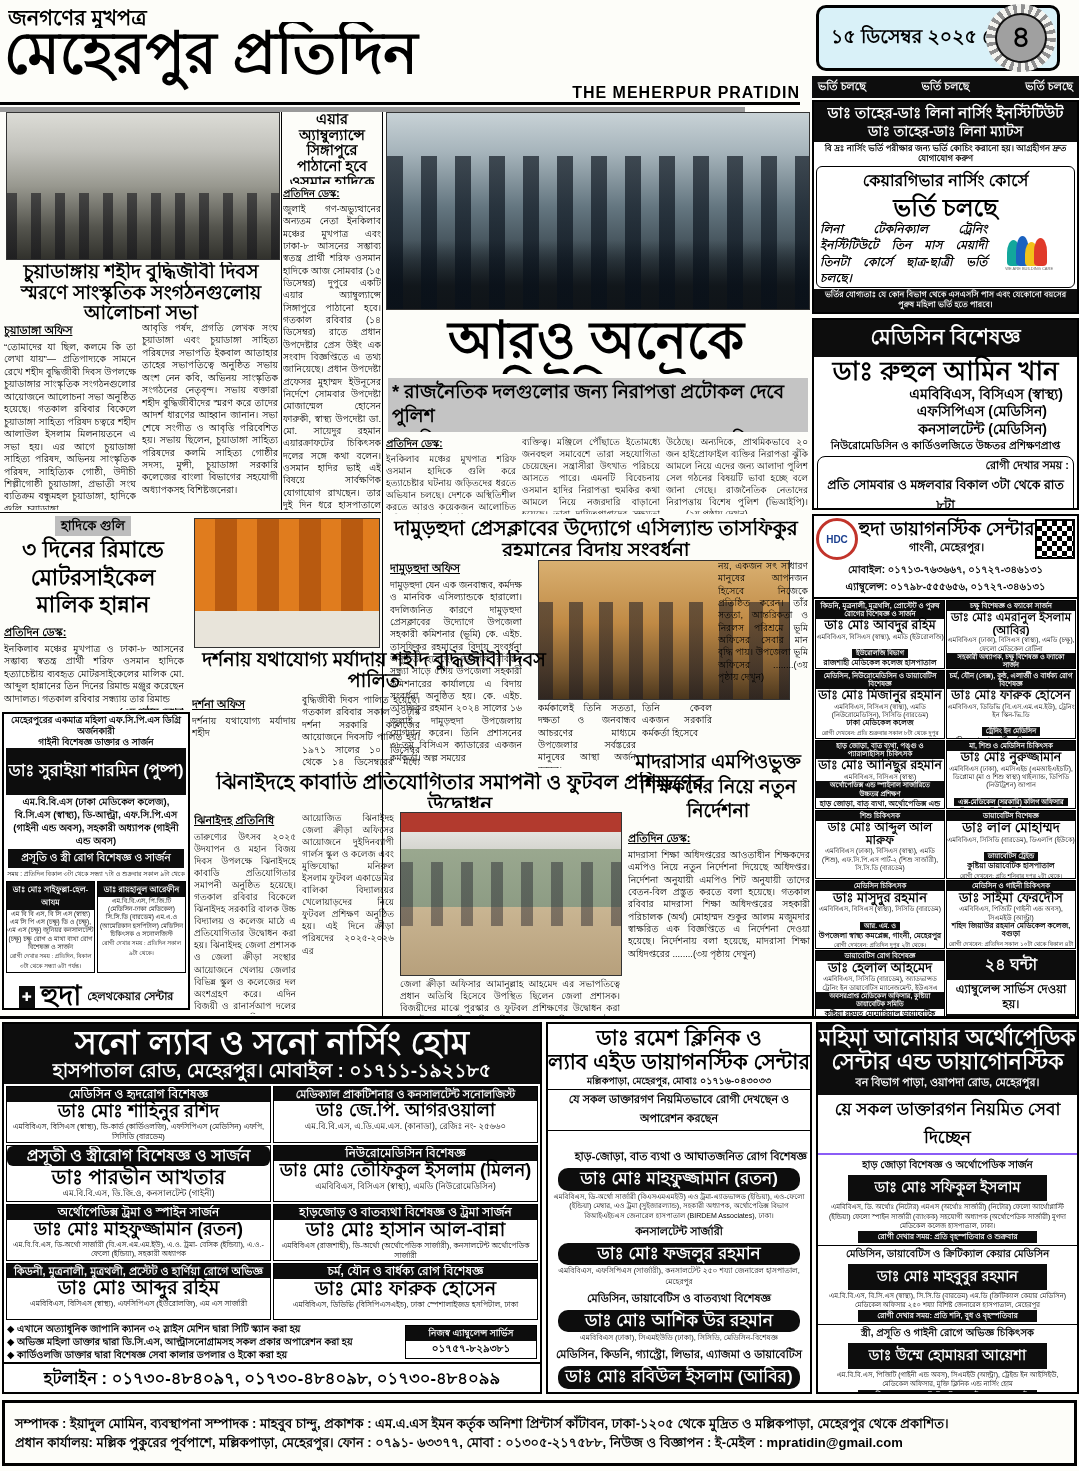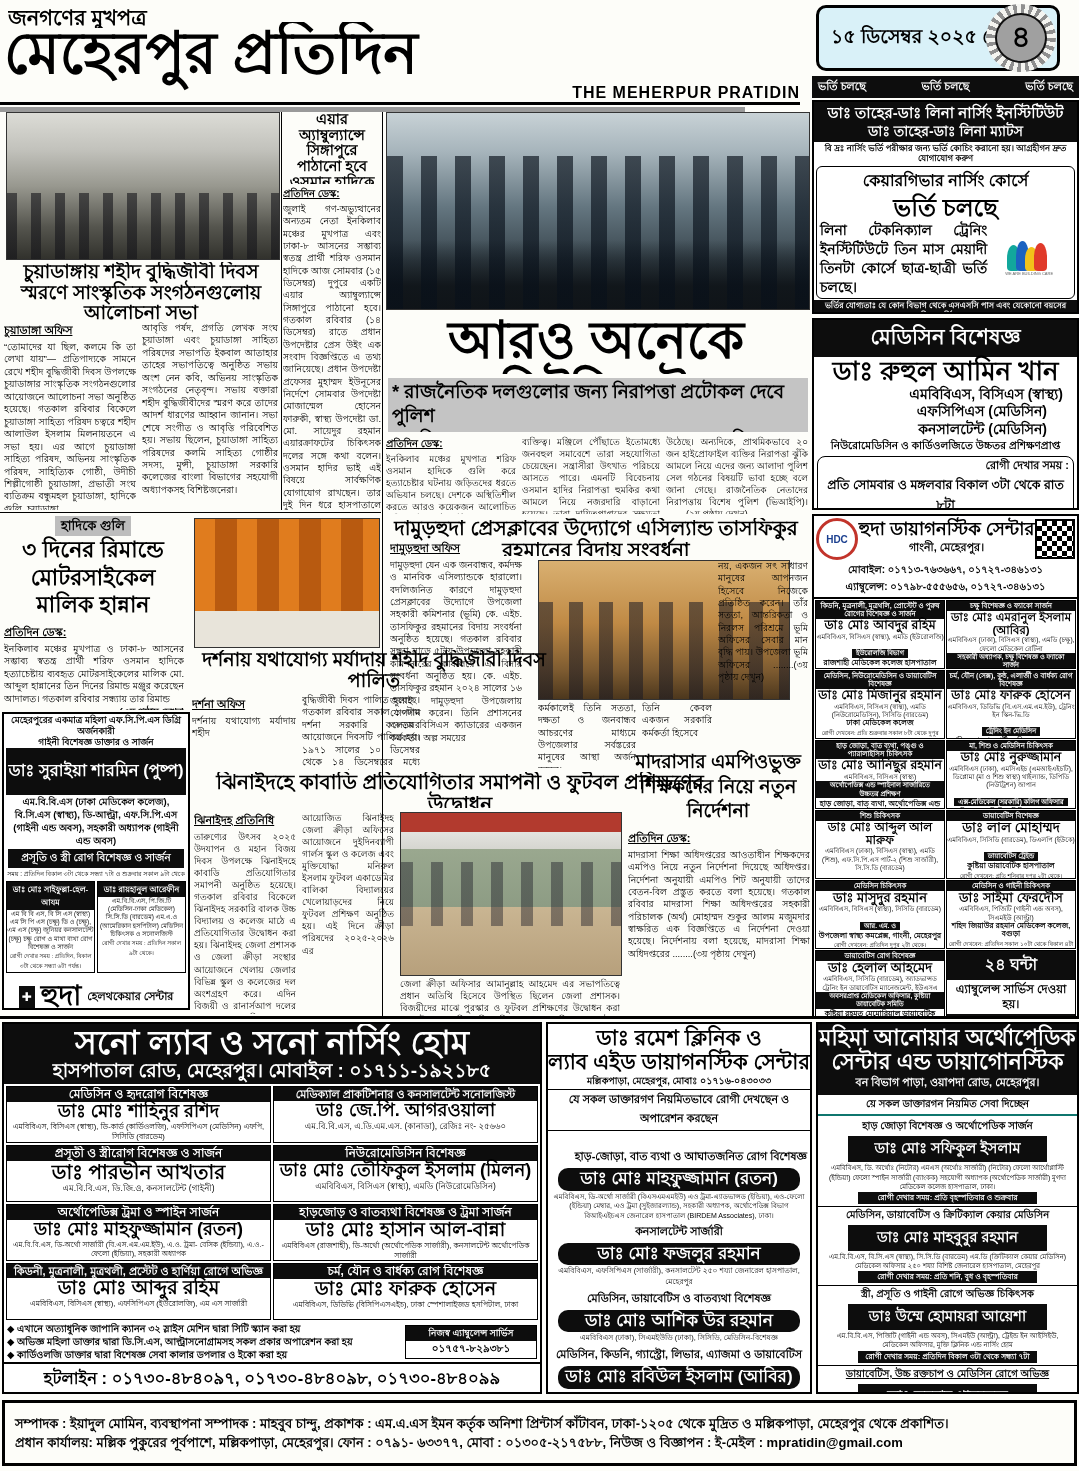--- a/index.html
+++ b/index.html
@@ -85,21 +85,21 @@
   <div class="ab box" style="left:812px;top:100px;width:267px;height:214px;box-sizing:border-box;">
     <div class="inv ctr" style="padding:2px 2px;">
       <div class="b" style="font-size:15px;line-height:1.25;">ডাঃ তাহের-ডাঃ লিনা নার্সিং ইনস্টিটিউট</div>
       <div class="b" style="font-size:14px;line-height:1.2;">ডাঃ তাহের-ডাঃ লিনা ম্যাটস</div>
     </div>
     <div class="b ctr" style="font-size:8.5px;line-height:1.25;padding:1px 4px;">বি দ্রঃ নার্সিং ভর্তি পরীক্ষার জন্য ভর্তি কোচিং করানো হয়। আগ্রহীগন দ্রুত যোগাযোগ করুণ</div>
     <div style="border:1.5px solid #000;border-radius:6px;margin:1px 2px;padding:1px 3px;overflow:hidden;">
       <div class="b ctr" style="font-size:16px;">কেয়ারগিভার নার্সিং কোর্সে</div>
       <div class="b ctr" style="font-size:24px;line-height:1.1;">ভর্তি চলছে</div>
       <div style="display:flex;align-items:center;">
-        <div class="b j" style="font-size:14px;line-height:1.35;width:168px;">লিনা টেকনিক্যাল ট্রেনিং ইনস্টিটিউটে তিন মাস মেয়াদী তিনটা কোর্সে ছাত্র-ছাত্রী ভর্তি চলছে।</div>
+        <div class="b j" style="font-size:12px;line-height:1.35;width:168px;font-style:italic;">লিনা টেকনিক্যাল ট্রেনিং ইনস্টিটিউটে তিন মাস মেয়াদী তিনটা কোর্সে ছাত্র-ছাত্রী ভর্তি চলছে।</div>
         <div class="pplogo ctr" style="width:84px;">
           <span style="background:#12a79c;height:26px;"></span><span style="background:#1b62c0;height:30px;"></span><span style="background:#f2c21a;height:24px;"></span><span style="background:#e03a2a;height:28px;"></span>
           <div style="font-size:4px;color:#666;">WE ARE BUILDING CARE</div>
         </div>
       </div>
     </div>
     <div class="inv b ctr" style="font-size:8px;line-height:1.3;padding:1px 4px;">ভর্তির যোগ্যতাঃ যে কোন বিভাগ থেকে এসএসসি পাস এবং যেকোনো বয়সের পুরুষ মহিলা ভর্তি হতে পারবে।</div>
     <div class="b ctr" style="font-size:11px;margin-top:2px;">যোগাযোগ : ৩৪/১, কলেজ রোড, মেহেরপুর</div>
     <div class="b ctr" style="font-size:11px;">মোবাইল : ০১৭০৫-৬৭৪৪৮২, ০১৯৫৬-৬৬৪৩৩৭</div>
   </div>
@@ -199,21 +199,21 @@
     <span class="kicker" style="font-size:13px;">হাদিকে গুলি</span>
   </div>
   <div class="ab hl ctr" style="left:0px;top:536px;width:186px;height:84px;font-size:22px;line-height:1.25;">৩ দিনের রিমান্ডে মোটরসাইকেল মালিক হান্নান</div>
   <div class="ab" style="left:4px;top:624px;width:180px;height:86px;">
     <div class="byline">প্রতিদিন ডেস্ক:</div>
     <div class="body-txt" style="font-size:9.3px;">ইনকিলাব মঞ্চের মুখপাত্র ও ঢাকা-৮ আসনের সম্ভাব্য স্বতন্ত্র প্রার্থী শরিফ ওসমান হাদিকে হত্যাচেষ্টায় ব্যবহৃত মোটরসাইকেলের মালিক মো. আব্দুল হান্নানের তিন দিনের রিমান্ড মঞ্জুর করেছেন আদালত। গতকাল রবিবার সন্ধ্যায় তার রিমান্ড</div>
     <div class="cont" style="font-size:9.5px;text-align:right;">........(৩য় পৃষ্ঠায় দেখুন)</div>
   </div>
 
   <div class="ab hl ctr" style="left:384px;top:518px;width:424px;height:38px;font-size:20px;">দামুড়হুদা প্রেসক্লাবের উদ্যোগে এসিল্যান্ড তাসফিকুর রহমানের বিদায় সংবর্ধনা</div>
-  <div class="ab" style="left:390px;top:540px;width:132px;height:210px;">
+  <div class="ab" style="left:390px;top:560px;width:132px;height:210px;">
     <div class="byline">দামুড়হুদা অফিস</div>
     <div class="body-txt" style="font-size:9.2px;">দামুড়হুদা যেন এক জনবান্ধব, কর্মদক্ষ ও মানবিক এসিল্যান্ডকে হারালো। বদলিজনিত কারণে দামুড়হুদা প্রেসক্লাবের উদ্যোগে উপজেলা সহকারী কমিশনার (ভূমি) কে. এইচ. তাসফিকুর রহমানের বিদায় সংবর্ধনা অনুষ্ঠিত হয়েছে। গতকাল রবিবার সন্ধ্যা সাড়ে ৫টায় উপজেলা সহকারী কমিশনারের কার্যালয়ে এ বিদায় সংবর্ধনা অনুষ্ঠিত হয়। কে. এইচ. তাসফিকুর রহমান ২০২৪ সালের ১৬ জুলাই দামুড়হুদা উপজেলায় যোগদান করেন। তিনি প্রশাসনের ৩৮তম বিসিএস ক্যাডারের একজন কর্মকর্তা। অল্প সময়ের</div>
   </div>
   <div class="ph ph-hand" style="left:538px;top:560px;width:250px;height:138px;"></div>
   <div class="ab body-txt" style="left:538px;top:702px;width:98px;height:66px;font-size:9.2px;">কর্মকালেই তিনি সততা, দক্ষতা ও জনবান্ধব আচরণের মাধ্যমে উপজেলার সর্বস্তরের মানুষের আস্থা অর্জন করেন।</div>
   <div class="ab body-txt" style="left:642px;top:702px;width:70px;height:44px;font-size:9.2px;">তিনি কেবল একজন সরকারি কর্মকর্তা হিসেবে</div>
   <div class="ab body-txt" style="left:718px;top:560px;width:90px;height:186px;font-size:9.2px;">নয়, একজন সৎ সাধারণ মানুষের আপনজন হিসেবে নিজেকে প্রতিষ্ঠিত করেন। তাঁর সততা, আন্তরিকতা ও নিরলস পরিশ্রমে ভূমি অফিসের সেবার মান বৃদ্ধি পায়। উপজেলা ভূমি অফিসের ........(৩য় পৃষ্ঠায় দেখুন)</div>
 
   <div class="ph ph-stage" style="left:194px;top:518px;width:184px;height:128px;"></div>
   <div class="ab hl ctr" style="left:186px;top:650px;width:376px;height:42px;font-size:19px;">দর্শনায় যথাযোগ্য মর্যাদায় শহীদ বুদ্ধিজীবী দিবস পালিত</div>
@@ -278,21 +278,21 @@
           <div class="spec" style="font-size:12px;">মেডিসিন ও হৃদরোগ বিশেষজ্ঞ</div>
           <div class="dname" style="font-size:18px;">ডাঃ মোঃ শাহিনুর রশিদ</div>
           <div class="q" style="font-size:7.6px;">এমবিবিএস, বিসিএস (স্বাস্থ্য), ডি-কার্ড (কার্ডিওলজি), এফসিপিএস (মেডিসিন) এফপি, সিসিডি (বারডেম)</div>
         </div>
       <div class="adcard">
           <div class="spec" style="font-size:11px;">মেডিক্যাল প্রাকটিশনার ও কনসালটেন্ট সনোলজিস্ট</div>
           <div class="dname" style="font-size:18px;">ডাঃ জে.পি. আগরওয়ালা</div>
           <div class="q" style="font-size:8.5px;">এম.বি.বি.এস, এ.ডি.এম.এস. (কানাডা), রেজিঃ নং- ২৫৬৬০</div>
         </div>
       <div class="adcard">
-          <div class="spec" style="font-size:12px;">প্রসূতী ও স্ত্রীরোগ বিশেষজ্ঞ ও সার্জন</div>
+          <div class="spec" style="font-size:16px;border-radius:6px;">প্রসূতী ও স্ত্রীরোগ বিশেষজ্ঞ ও সার্জন</div>
           <div class="dname" style="font-size:20px;">ডাঃ পারভীন আখতার</div>
           <div class="q" style="font-size:8.5px;">এম.বি.বি.এস, ডি.জি.ও, কনসালটেন্ট (গাইনী)</div>
         </div>
       <div class="adcard">
           <div class="spec" style="font-size:12px;">নিউরোমেডিসিন বিশেষজ্ঞ</div>
           <div class="dname" style="font-size:18px;">ডাঃ মোঃ তৌফিকুল ইসলাম (মিলন)</div>
           <div class="q" style="font-size:8.5px;">এমবিবিএস, বিসিএস (স্বাস্থ্য), এমডি (নিউরোমেডিসিন)</div>
         </div>
       <div class="adcard">
           <div class="spec" style="font-size:12px;">অর্থোপেডিক্স ট্রমা ও স্পাইন সার্জন</div>
@@ -347,21 +347,21 @@
     <div class="pill" style="font-size:17px;">ডাঃ মোঃ রবিউল ইসলাম (আবির)</div>
     <div style="font-size:7.5px;line-height:1.35;padding:3px 8px;">আবাসিক মেডিকেল অফিসার, ডাঃ রমেশ ক্লিনিক, মেহেরপুর</div>
   </div>
 
   <div class="ab box ctr" style="left:816px;top:1022px;width:263px;height:372px;box-sizing:border-box;">
     <div class="inv" style="padding:2px 0;">
       <div class="b" style="font-size:22px;line-height:1.1;">মহিমা আনোয়ার অর্থোপেডিক</div>
       <div class="b" style="font-size:22px;line-height:1.1;">সেন্টার এন্ড ডায়াগোনস্টিক</div>
       <div class="b" style="font-size:11px;">বন বিভাগ পাড়া, ওয়াপদা রোড, মেহেরপুর।</div>
     </div>
-    <div class="b" style="font-size:10px;border-bottom:2px solid #0f766e;padding:1px 0;">য়ে সকল ডাক্তারগন নিয়মিত সেবা দিচ্ছেন</div>
+    <div class="b" style="font-size:17px;border-bottom:2px solid #8b5cf6;padding:1px 0;">য়ে সকল ডাক্তারগন নিয়মিত সেবা দিচ্ছেন</div>
     <div class="b" style="font-size:10px;margin-top:2px;">হাড় জোড়া বিশেষজ্ঞ ও অর্থোপেডিক সার্জন</div>
     <div class="inv b" style="font-size:14.5px;margin:1px 30px;padding:1px 0;">ডাঃ মোঃ সফিকুল ইসলাম</div>
     <div style="font-size:6.8px;line-height:1.35;padding:0 5px;">এমবিবিএস, ডি. অর্থোঃ (নিটোর) এমএস (অর্থোঃ সার্জারী) (নিটোর) ফেলো আর্থোপ্লাস্টি (ইন্ডিয়া) ফেলো স্পাইন সার্জারী (ব্যাংকক) সহযোগী অধ্যাপক (অর্থোপেডিক সার্জারী) মুগদা মেডিকেল কলেজ হাসপাতাল, ঢাকা।</div>
     <div class="inv b" style="font-size:7.5px;margin:1px 40px;">রোগী দেখার সময়: প্রতি বৃহস্পতিবার ও শুক্রবার</div>
     <div class="b" style="font-size:10px;margin-top:2px;border-top:1px solid #000;">মেডিসিন, ডায়াবেটিস ও ক্রিটিক্যাল কেয়ার মেডিসিন</div>
     <div class="inv b" style="font-size:14.5px;margin:1px 30px;padding:1px 0;">ডাঃ মোঃ মাহবুবুর রহমান</div>
     <div style="font-size:6.8px;line-height:1.35;padding:0 5px;">এম.বি.বি.এস, বি.সি.এস (স্বাস্থ্য), সি.সি.ডি (বারডেম) এম.ডি (ক্রিটিক্যাল কেয়ার মেডিসিন) মেডিকেল অফিসার ২৫০ শয্যা বিশিষ্ট জেনারেল হাসপাতাল, মেহেরপুর</div>
     <div class="inv b" style="font-size:7.5px;margin:1px 40px;">রোগী দেখার সময়: প্রতি শনি, বুধ ও বৃহস্পতিবার</div>
     <div class="b" style="font-size:10px;margin-top:2px;border-top:1px solid #000;">স্ত্রী, প্রসূতি ও গাইনী রোগে অভিজ্ঞ চিকিৎসক</div>
     <div class="inv b" style="font-size:14.5px;margin:1px 30px;padding:1px 0;">ডাঃ উম্মে হোমায়রা আয়েশা</div>

